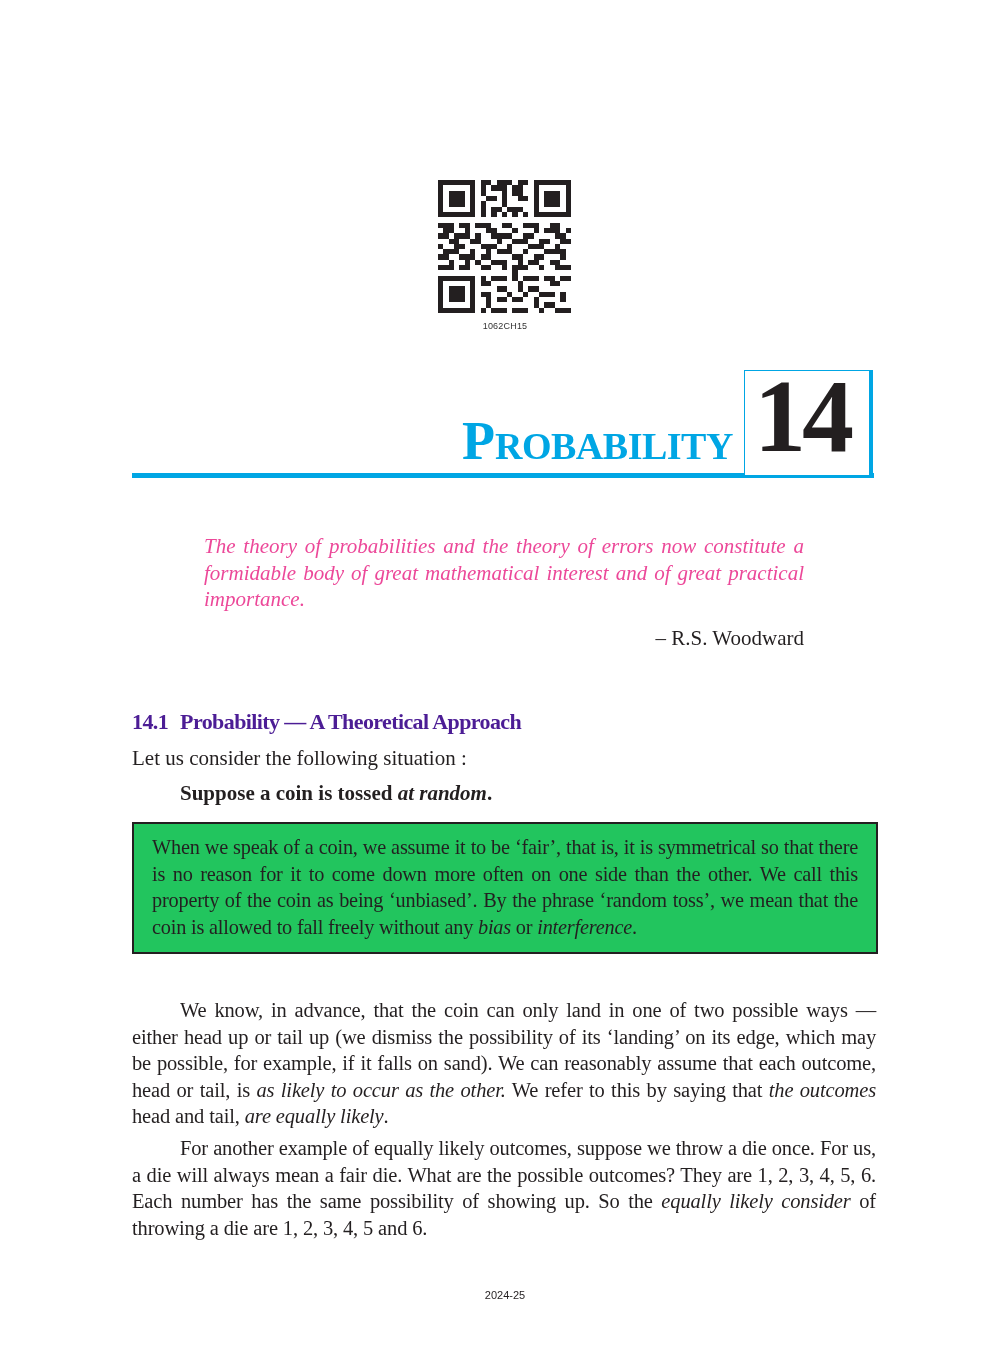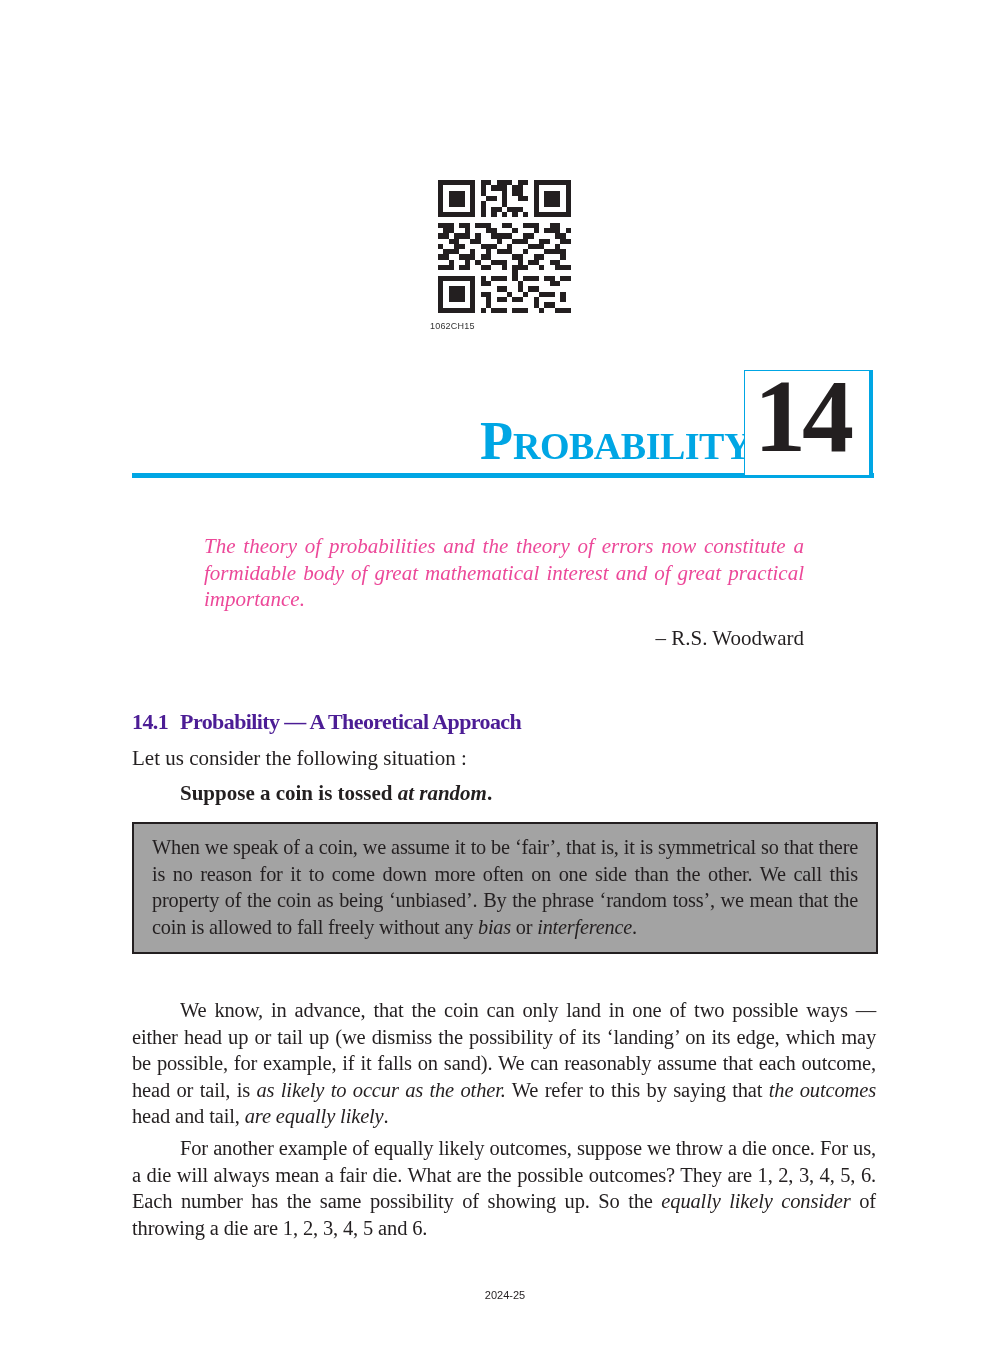--- a/index.html
+++ b/index.html
@@ -2,26 +2,26 @@
 <html><head>
 <meta charset="utf-8">
 <style>
   html, body { margin: 0; padding: 0; background: #ffffff; }
   body { width: 1008px; height: 1361px; position: relative; overflow: hidden;
          font-family: "Liberation Serif", "DejaVu Serif", serif; color: #231f20; }
   .abs { position: absolute; }
 
   
   .qr { left: 438px; top: 180px; width: 133px; height: 133px; }
-  .qr-code { left: 430px; top: 321px; width: 150px; text-align: left;
+  .qr-code { left: 430px; top: 321px; width: 150px; text-align: center;
              font-family: "Liberation Sans", "DejaVu Sans", sans-serif; font-size: 9px; color: #333; letter-spacing: 0.2px; }
 
   
   .chapter-title { left: 462px; top: 414px; font-family: "Liberation Serif", serif; font-weight: bold;
-                   color: #00a6e4; white-space: nowrap; line-height: 1; margin-left: 18px; }
+                   color: #00a6e4; white-space: nowrap; line-height: 1; }
   .chapter-title .cap { font-size: 54px; }
   .chapter-title .rest { font-size: 38px; letter-spacing: -0.5px; }
   .title-rule { left: 132px; top: 473px; width: 742px; height: 5px; background: #00a6e4; }
   .chapter-box { left: 744px; top: 370px; width: 124px; height: 104px;
                  border-top: 1.5px solid #00a6e4; border-left: 1.5px solid #00a6e4;
                  border-right: 4px solid #00a6e4; background: #fff; }
   .chapter-num { left: 744px; top: 360px; width: 116px; text-align: center;
                  font-family: "Liberation Serif", serif; font-weight: bold; font-size: 104px; line-height: 1.08;
                  color: #231f20; letter-spacing: -4px; }
 
@@ -33,21 +33,21 @@
   
   .section-heading { left: 132px; top: 709px; font-family: "Liberation Serif", serif; font-weight: bold;
                      font-size: 22px; color: #4c1d95; letter-spacing: -0.6px; white-space: nowrap; }
   .section-heading .num { margin-right: 12px; }
   .body-text { font-size: 21px; line-height: 26.5px; }
   .line-1 { left: 132px; top: 745px; }
   .line-2 { left: 180px; top: 780px; font-weight: bold; }
 
   
   .callout { left: 132px; top: 822px; width: 706px; height: 108px; padding: 10px 18px;
-             background: #a3a3a3; border: 2px solid #231f20; box-shadow: 0 0 0 0 #000; }
+             background: #22c55e; border: 2px solid #231f20; box-shadow: 0 0 0 0 #000; }
   .callout p { margin: 0; font-size: 20.3px; line-height: 26.5px; text-align: justify; text-align-last: left; letter-spacing: -0.2px; }
 
   
   .para { left: 132px; width: 744px; margin: 0; font-size: 20.5px; line-height: 26.5px; text-align: justify; letter-spacing: -0.15px; }
   .para .indent { display: inline-block; width: 48px; }
   .para-1 { top: 967px; margin-top: 30px; }
   .para-2 { top: 1135px; }
 
   .page-footer { left: 430px; top: 1289px; width: 150px; text-align: center;
                  font-family: "Liberation Sans", "DejaVu Sans", sans-serif; font-size: 11px; color: #231f20; }

